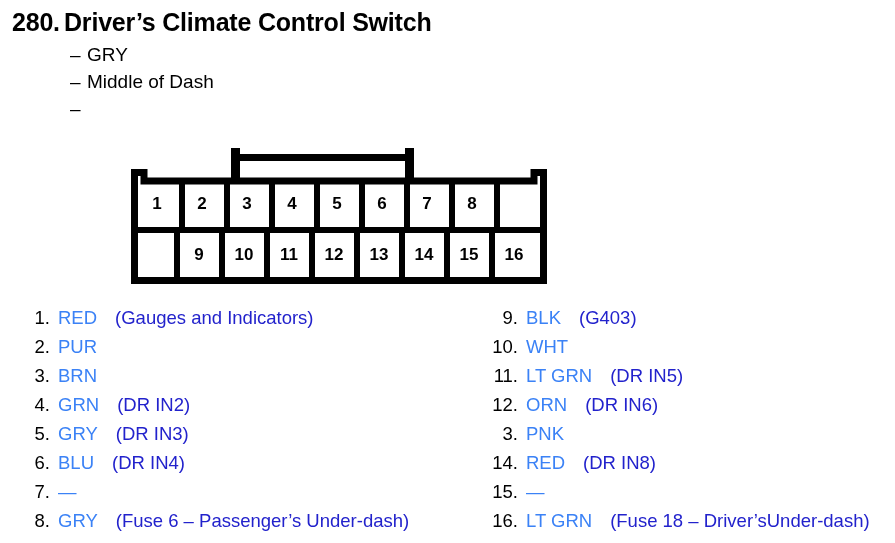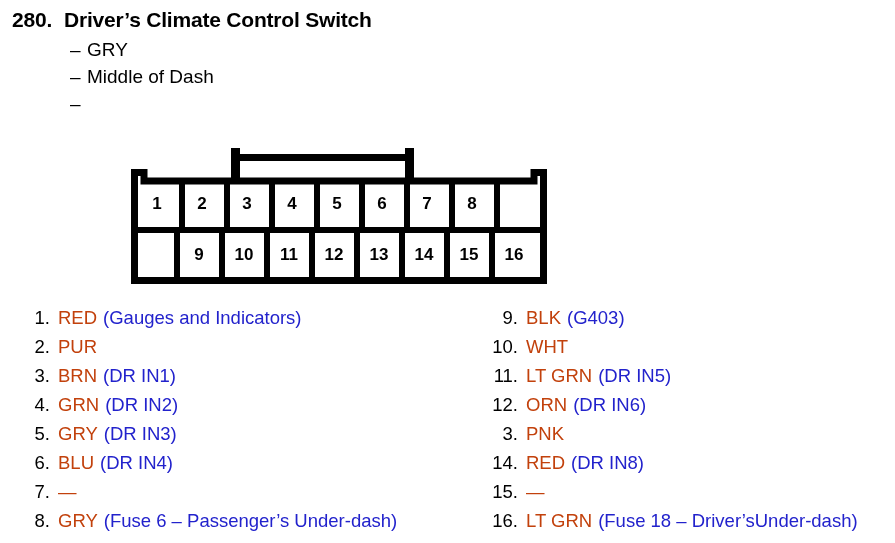--- a/index.html
+++ b/index.html
@@ -20,21 +20,21 @@
   #header {
     position: absolute;
     left: 12px;
     top: 8px;
     width: 860px;
   }
   #title-row {
     display: flex;
     align-items: baseline;
     font-weight: bold;
-    font-size: 21px;
+    font-size: 25px;
     letter-spacing: -0.2px;
   }
   #entry-number {
     width: 52px;
     flex: 0 0 52px;
   }
   #entry-title {
     white-space: nowrap;
   }
 
@@ -93,25 +93,25 @@
     font-size: 18.5px;
     line-height: 29px;
     white-space: nowrap;
   }
   .pin-index {
     flex: 0 0 34px;
     text-align: right;
     padding-right: 8px;
   }
   .pin-color {
-    color: #c2410c;
+    color: #3b82f6;
   }
   .pin-desc {
     color: #2222cc;
-    margin-left: 6px;
+    margin-left: 18px;
   }
   .pin-desc:empty { margin-left: 0; }
   .pin-color.is-empty { letter-spacing: 0; }
 </style>
 </head>
 <body>
 
 <div id="header">
   <div id="title-row">
     <span id="entry-number">280.</span>
@@ -203,21 +203,20 @@
       <span class="pin-color">RED</span>
       <span class="pin-desc">(Gauges and Indicators)</span>
     </div>
     <div class="pin-row">
       <span class="pin-index">2.</span>
       <span class="pin-color">PUR</span>
     </div>
     <div class="pin-row">
       <span class="pin-index">3.</span>
       <span class="pin-color">BRN</span>
-      <span class="pin-desc">(DR IN1)</span>
     </div>
     <div class="pin-row">
       <span class="pin-index">4.</span>
       <span class="pin-color">GRN</span>
       <span class="pin-desc">(DR IN2)</span>
     </div>
     <div class="pin-row">
       <span class="pin-index">5.</span>
       <span class="pin-color">GRY</span>
       <span class="pin-desc">(DR IN3)</span>

